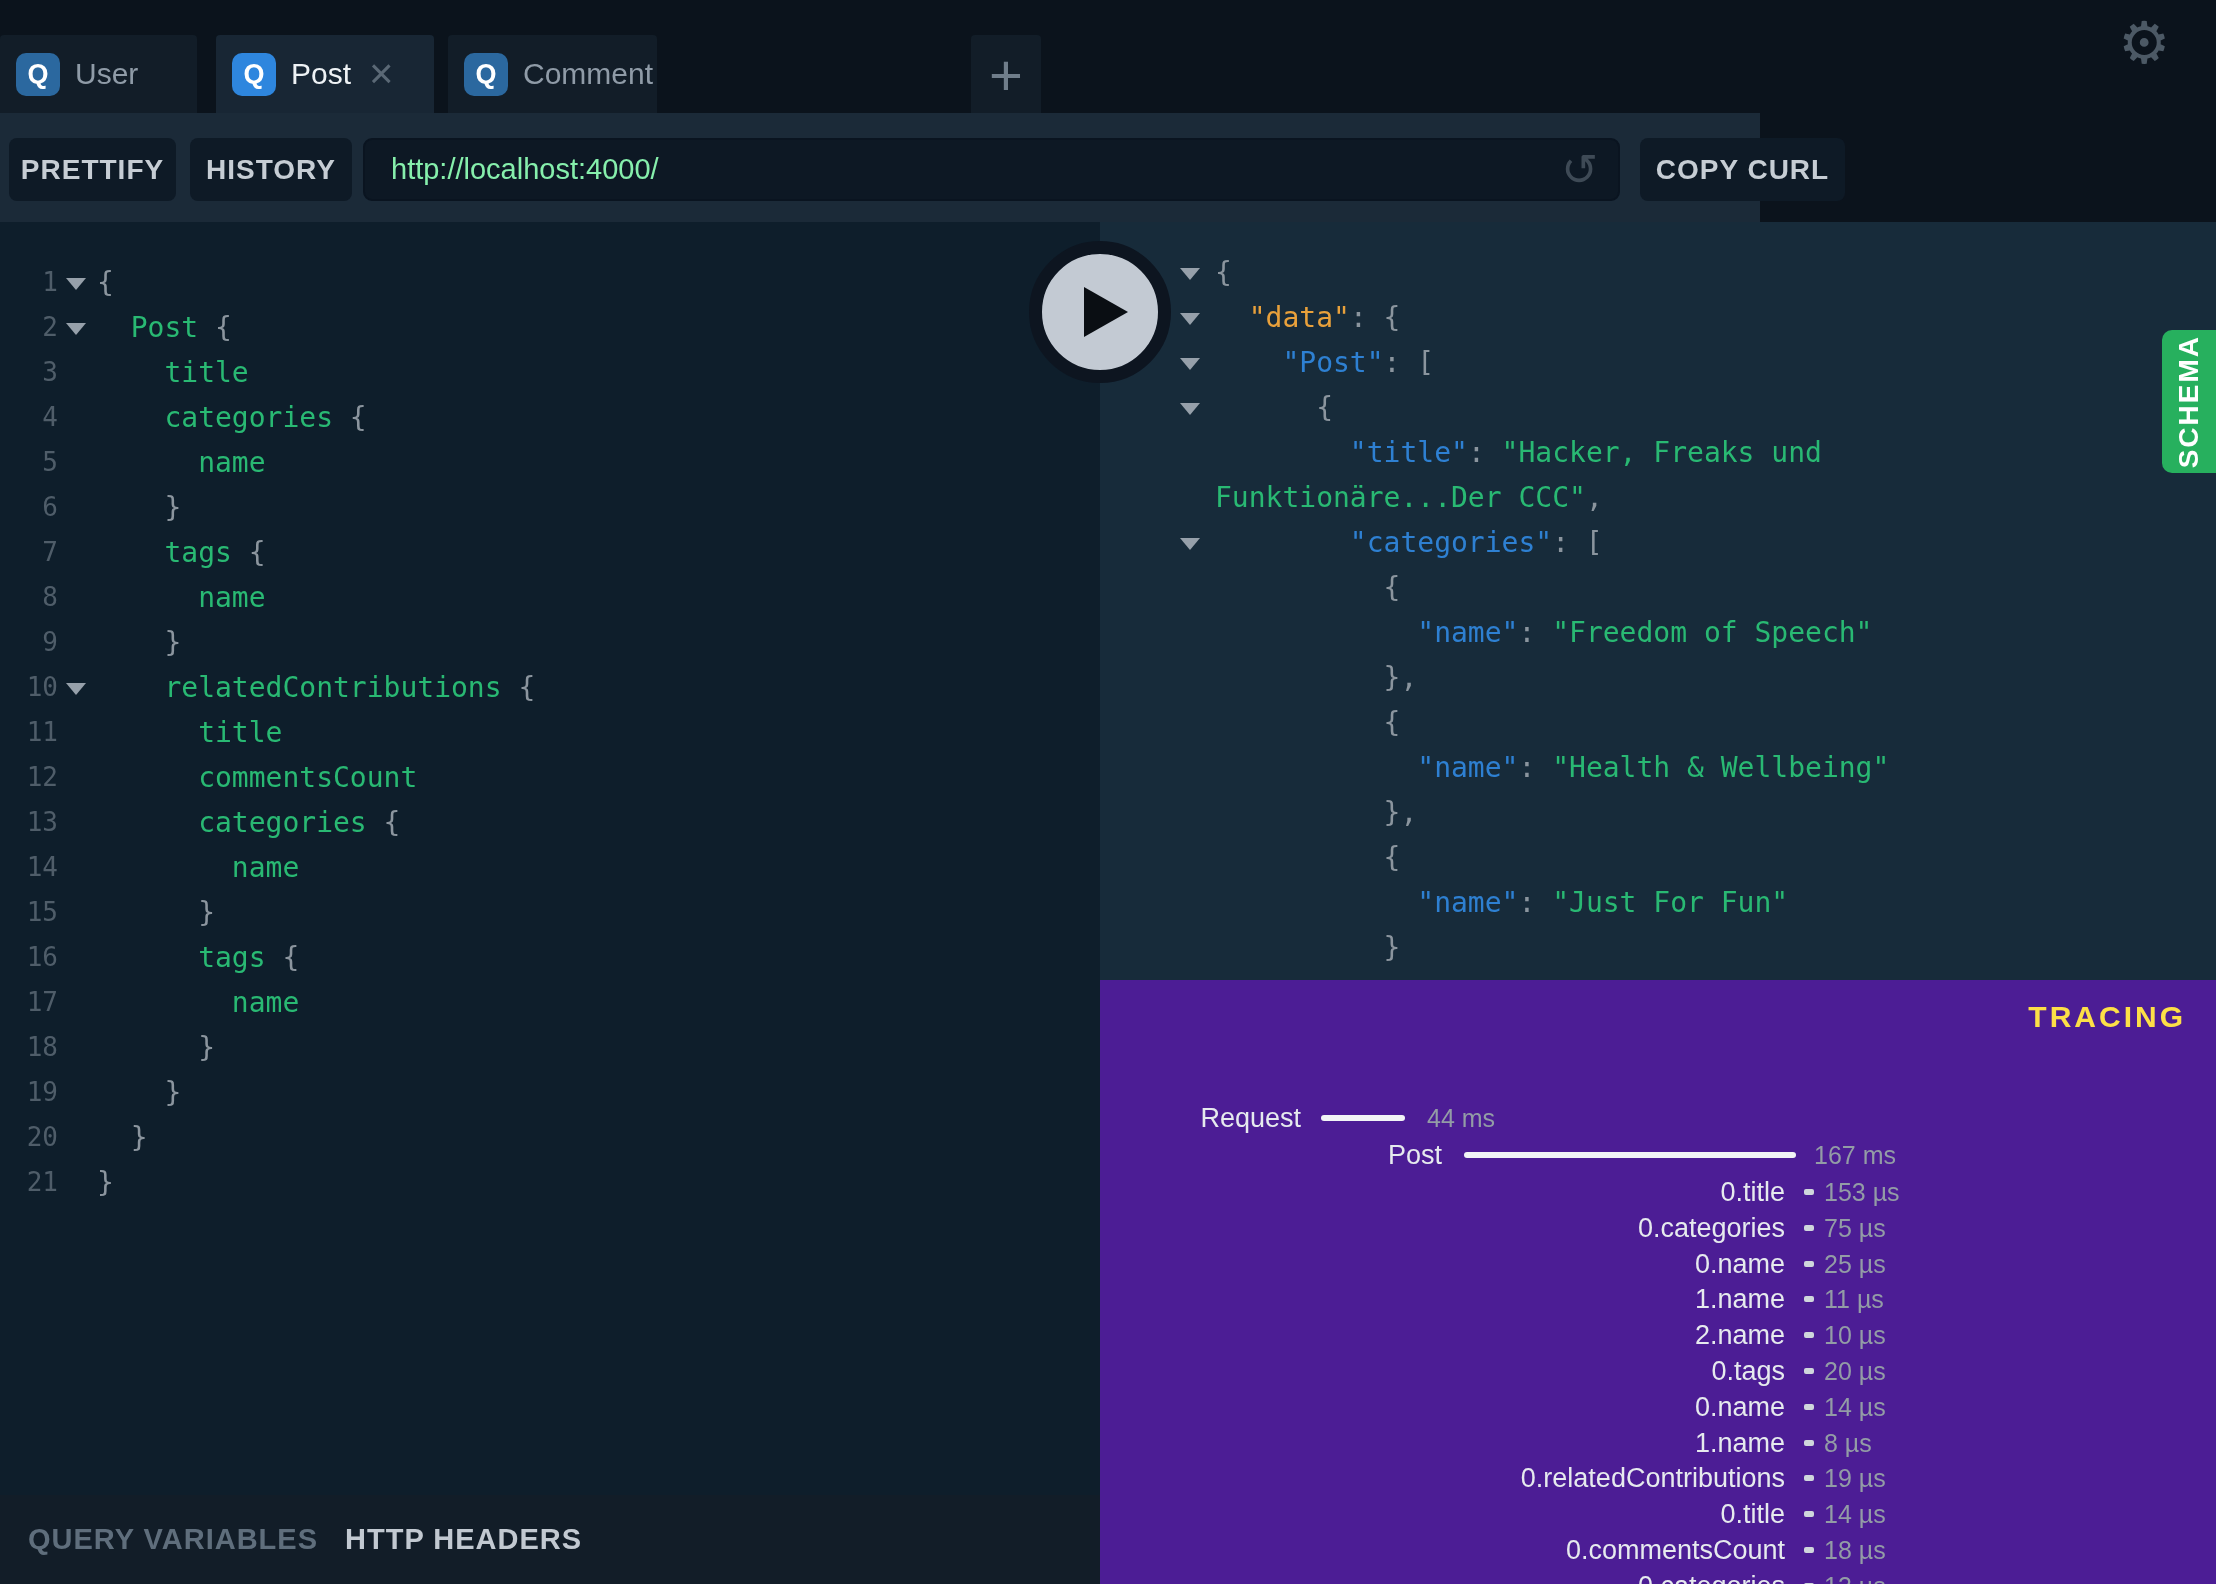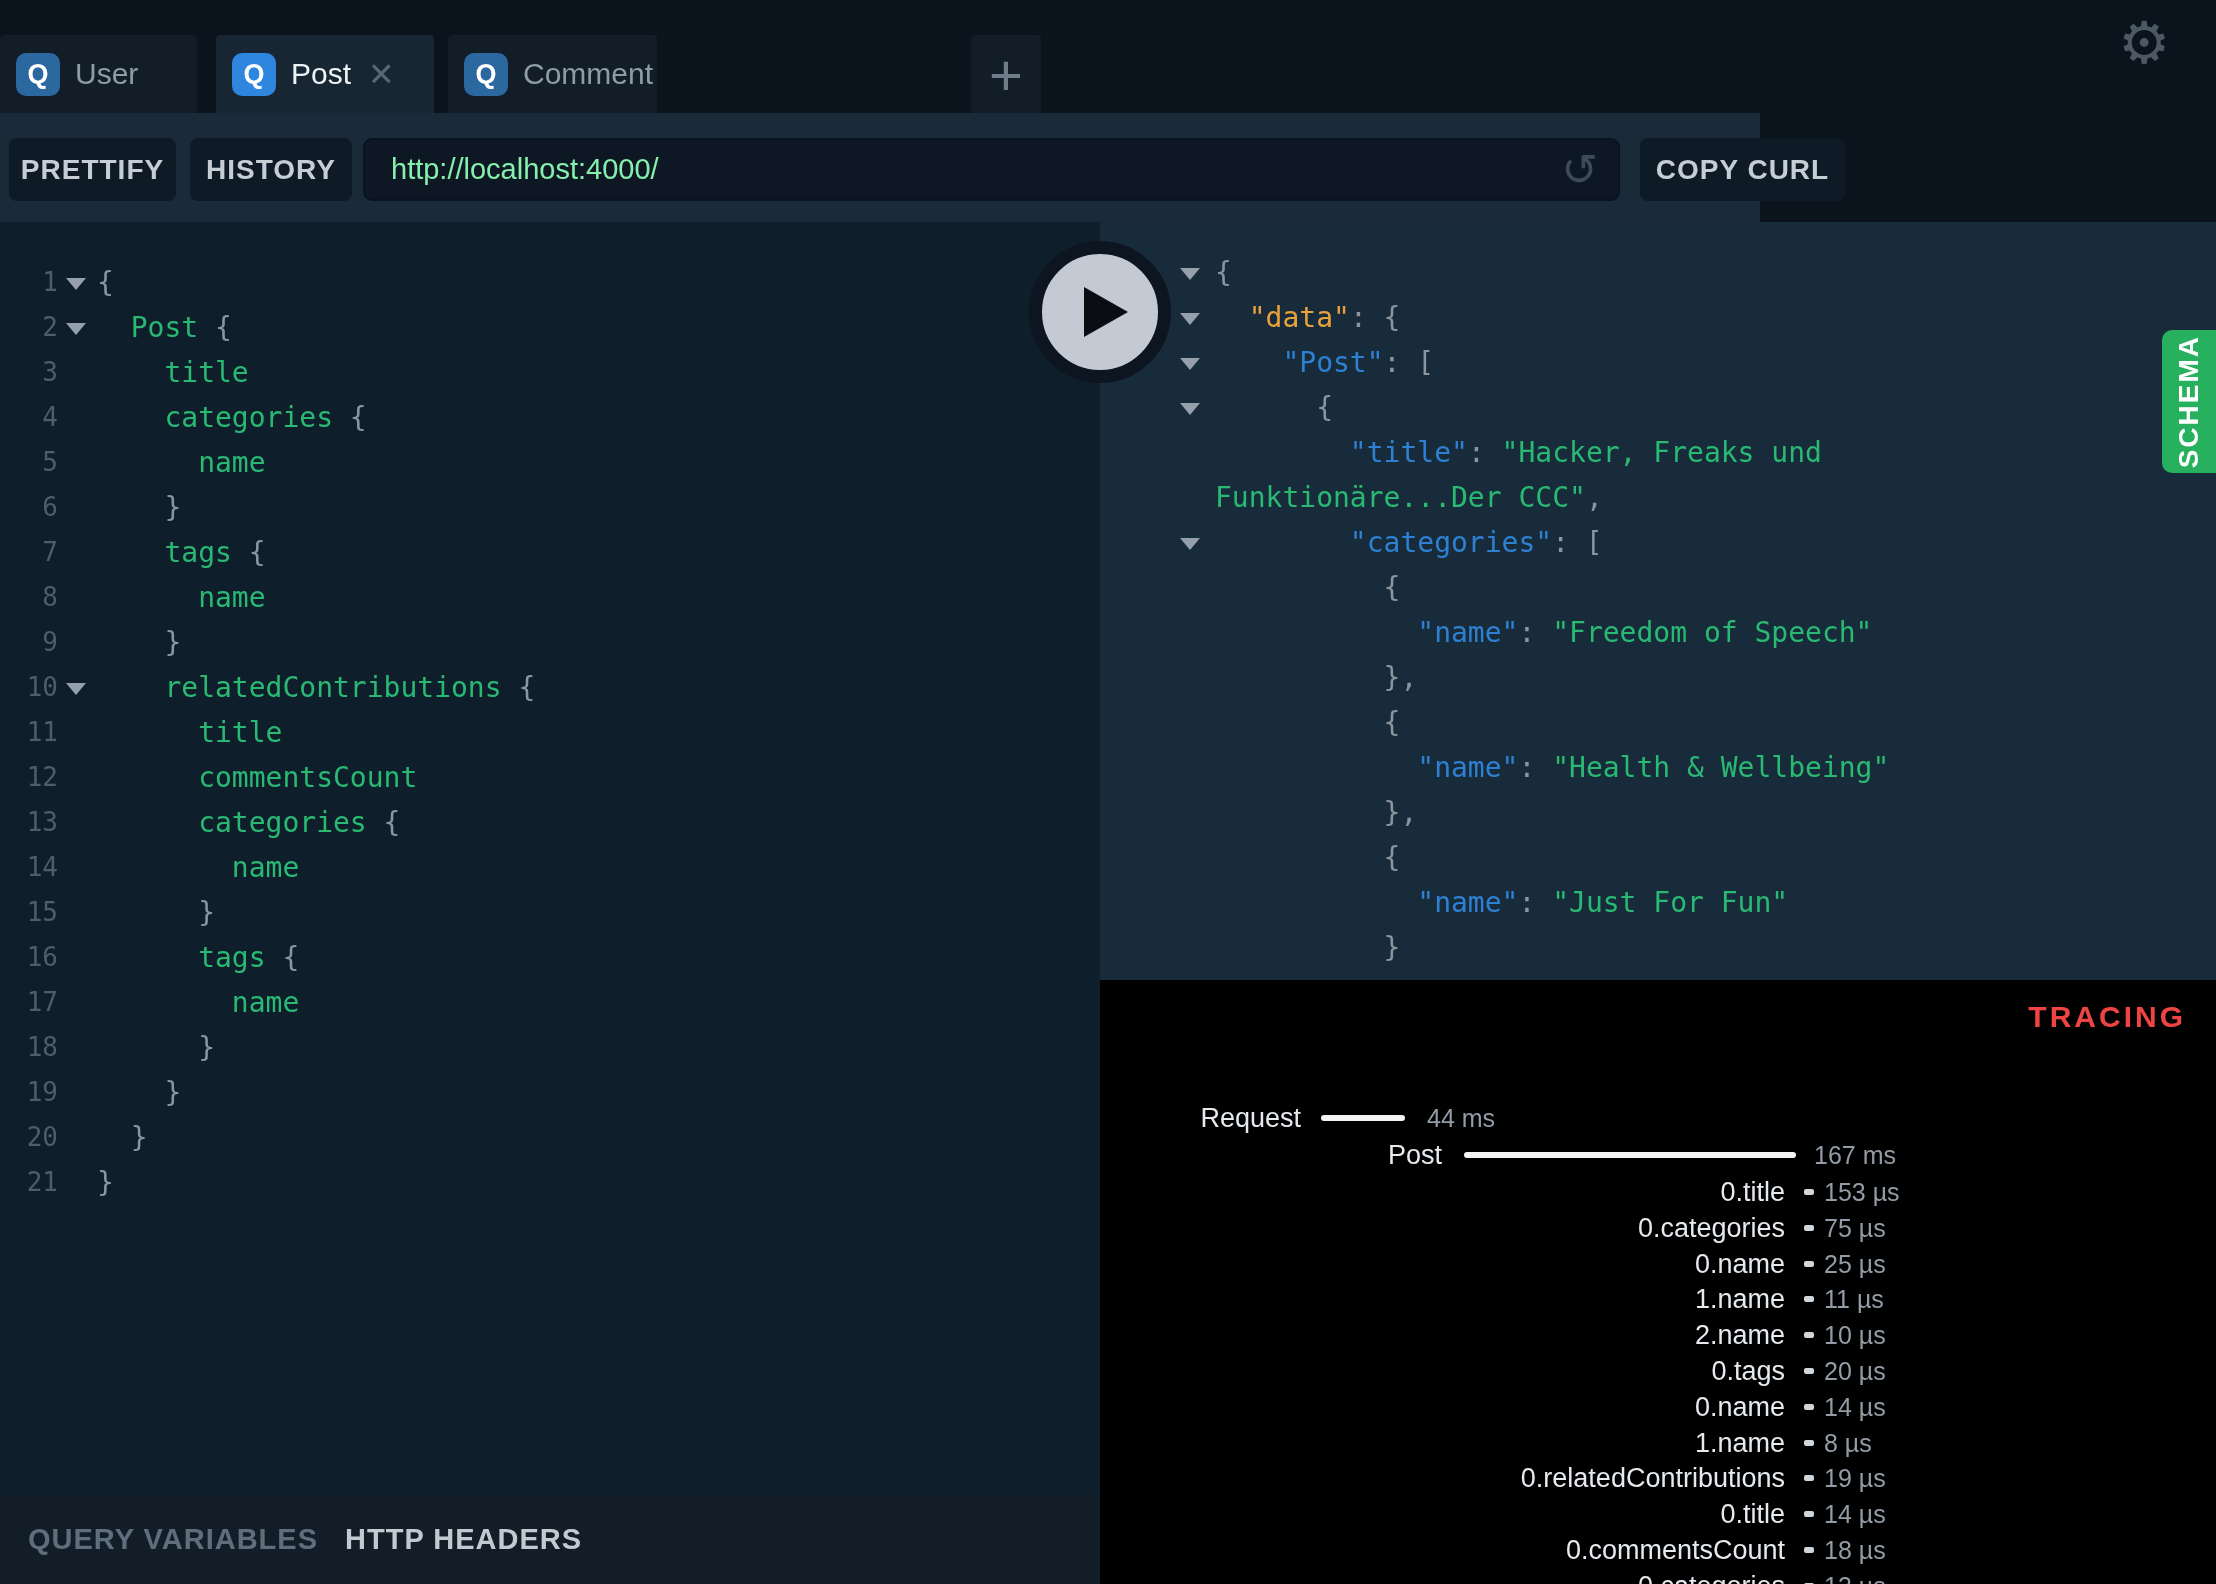--- a/index.html
+++ b/index.html
@@ -44,21 +44,21 @@
   .urlbox .url-text{font-size:29px;color:#86efac;white-space:nowrap;overflow:hidden;}
   .reload{position:absolute;right:20px;top:4px;font-size:44px;color:#3e4a56;
           font-family:"DejaVu Sans",sans-serif;cursor:pointer;}
 
   
   .editor-pane{position:absolute;top:222px;left:0;width:1100px;height:1273px;
                background:#0e1e2b;overflow:hidden;}
   .response-pane{position:absolute;top:222px;left:1100px;width:1116px;height:758px;
                  background:#172b3a;overflow:hidden;}
   .tracing-pane{position:absolute;top:980px;left:1100px;width:1116px;height:604px;
-                background:#000000;overflow:hidden;}
+                background:#4c1d95;overflow:hidden;}
   .bottombar{position:absolute;top:1495px;left:0;width:1100px;height:89px;background:#121d28;
              display:flex;align-items:center;padding-left:28px;gap:27px;box-sizing:border-box;}
   .bb-label{font-size:29px;font-weight:600;letter-spacing:1px;cursor:pointer;}
   .bb-dim{color:#5f6e7c;}
   .bb-bright{color:#c2c9d1;}
 
   
   .code-area{font-family:"DejaVu Sans Mono",monospace;font-size:28px;}
   .editor-pane .code-area{padding-top:38px;}
   .response-pane .code-area{padding-top:28px;}
@@ -88,21 +88,21 @@
 
   
   .schema-tab{position:absolute;left:2162px;top:330px;width:54px;height:143px;background:#27b05e;
               border-radius:10px 0 0 10px;display:flex;align-items:center;justify-content:center;
               cursor:pointer;}
   .schema-tab span{writing-mode:vertical-rl;transform:rotate(180deg);color:#ffffff;
                    font-weight:bold;font-size:28px;letter-spacing:2px;}
 
   
   .trace-title{position:absolute;top:1000px;left:1100px;width:1086px;text-align:right;
-               font-size:30px;font-weight:600;letter-spacing:3px;color:#ef4444;}
+               font-size:30px;font-weight:600;letter-spacing:3px;color:#fde047;}
   .trace-row{position:absolute;left:0;width:100%;height:36px;}
   .trace-label{position:absolute;top:0;height:36px;line-height:36px;font-size:27px;
                color:#e6eaee;white-space:nowrap;transform:translateX(-100%);}
   .trace-time{position:absolute;top:0;height:36px;line-height:36px;font-size:25px;
               color:#939ca6;white-space:nowrap;}
   .trace-bar{position:absolute;top:15px;height:6px;background:#f2f4f6;border-radius:3px;}
   .trace-dash{position:absolute;top:15px;height:6px;width:10px;background:#cfd6dc;border-radius:2px;}
 </style>
 </head>
 <body>

